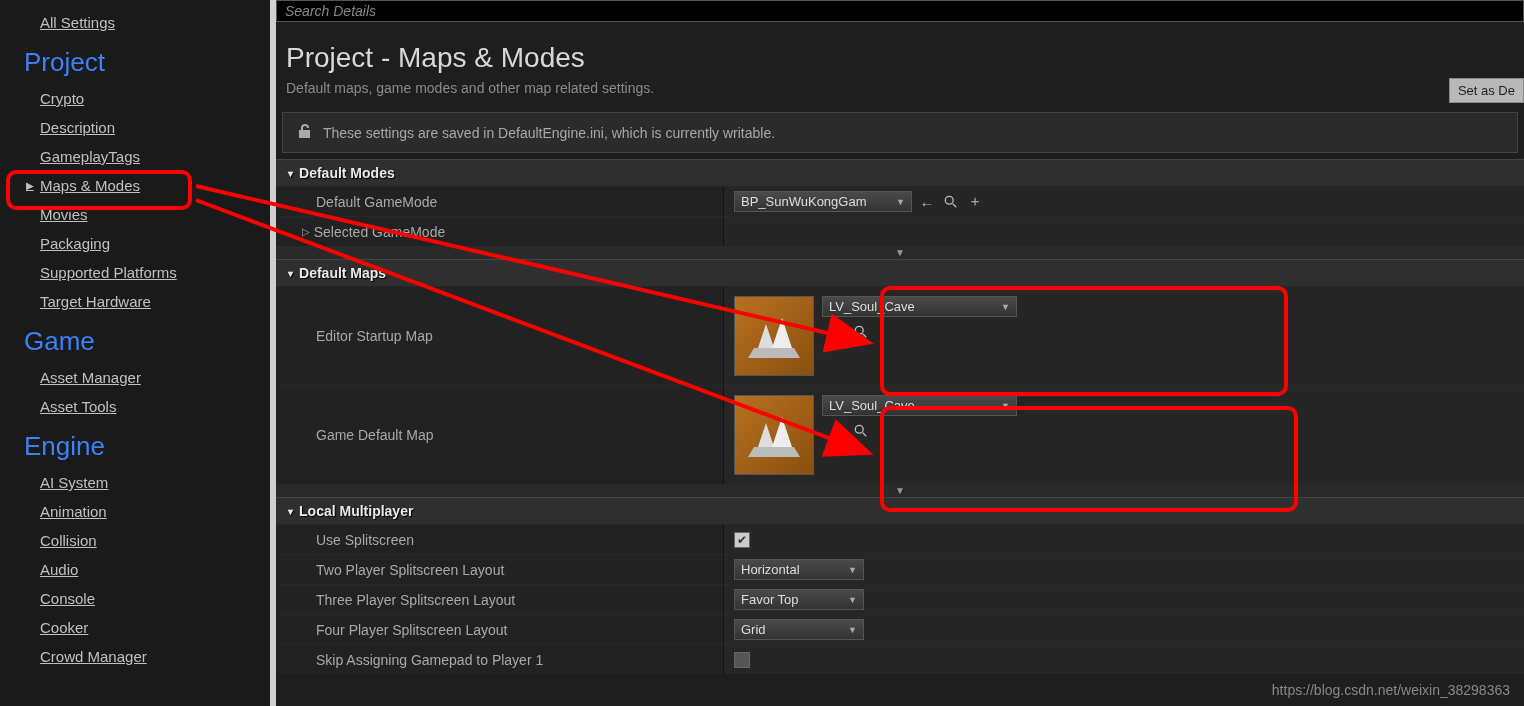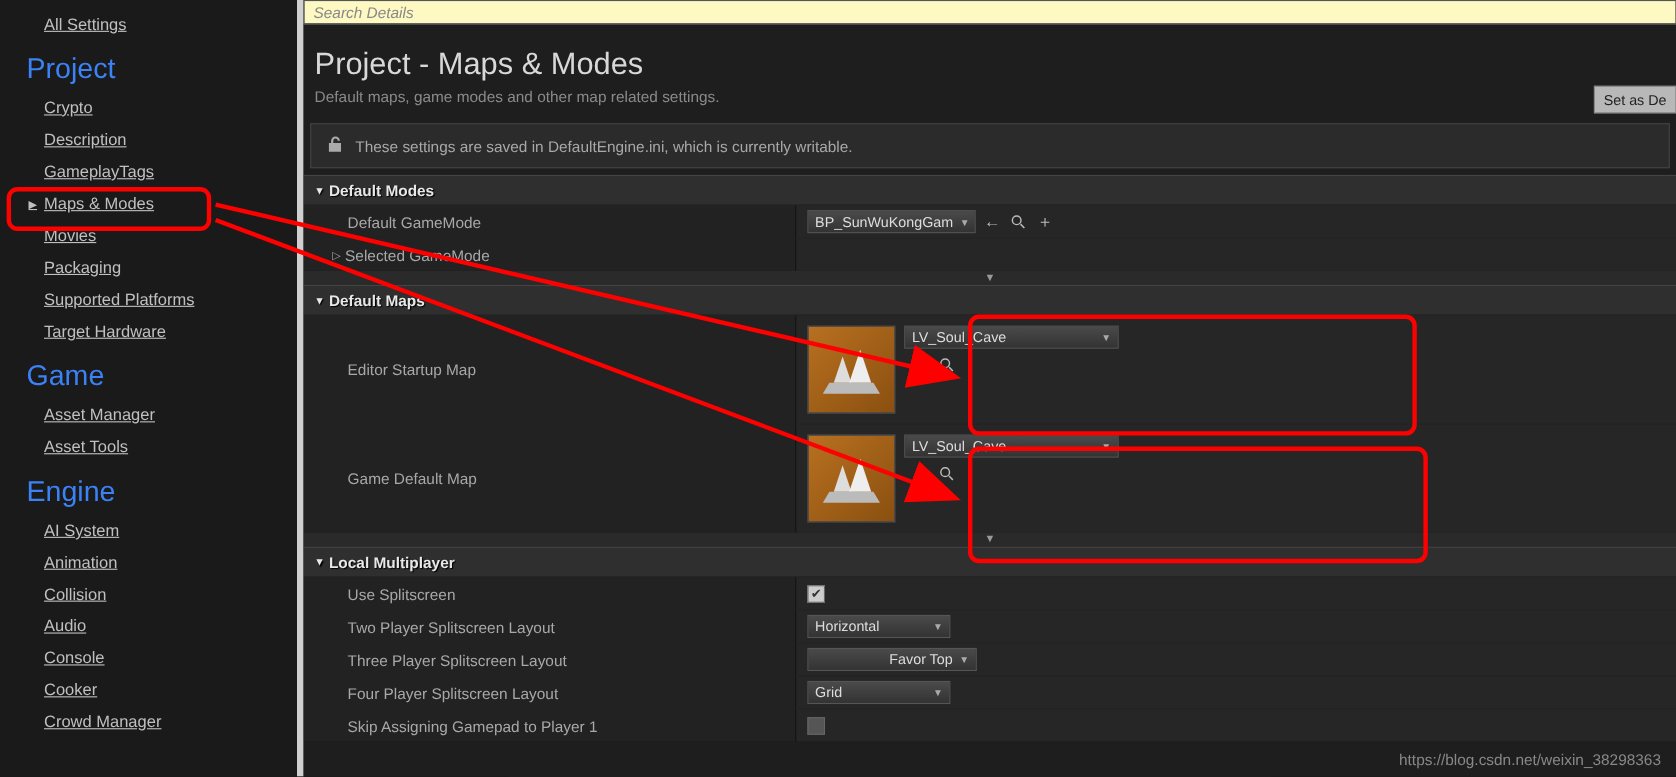--- a/index.html
+++ b/index.html
@@ -5,36 +5,36 @@
 * { margin:0; padding:0; box-sizing:border-box; font-family:"Segoe UI",Tahoma,sans-serif; }
 body { background:#1a1a1a; color:#c0c0c0; width:1524px; height:706px; overflow:hidden; display:flex; position:relative; }
 
 .sidebar { width:276px; background:#1a1a1a; border-right:6px solid #fff; border-right-color:#d0d0d0; padding:8px 0; overflow:auto; flex-shrink:0; }
 .sb-link { color:#c0c0c0; font-size:15px; text-decoration:underline; padding:6px 40px; display:block; cursor:pointer; }
 .sb-head { color:#3b82f6; font-size:26px; font-weight:400; padding:10px 24px 6px; }
 .sb-item { color:#c0c0c0; font-size:15px; text-decoration:underline; padding:6px 40px; display:flex; align-items:center; cursor:pointer; }
 .sb-item .tri { width:12px; display:inline-block; margin-left:-14px; margin-right:2px; font-size:10px; }
 
 .main { flex:1; background:#1e1e1e; display:flex; flex-direction:column; overflow:hidden; }
-.search-bar { background:#fef9c3; border:1px solid #555; padding:2px 8px; color:#888; font-size:14px; margin:0; font-style:italic; }
+.search-bar { background:#000000; border:1px solid #555; padding:2px 8px; color:#888; font-size:14px; margin:0; font-style:italic; }
 .main-body { padding:12px 0 0 0; overflow:hidden; }
 .title { font-size:28px; color:#d8d8d8; font-weight:400; padding:8px 0 6px 10px; }
 .subtitle { font-size:14px; color:#8a8a8a; padding:0 0 10px 10px; }
 .set-default { position:absolute; top:78px; right:0; background:#b8b8b8; color:#222; font-size:13px; padding:4px 8px; border:1px solid #888; }
 .notice { background:#2b2b2b; border:1px solid #444; padding:10px 14px; margin:6px 6px 6px 6px; display:flex; align-items:center; gap:10px; color:#a8a8a8; font-size:14px; }
 
 .cat { background:#2f2f2f; padding:5px 12px; color:#e8e8e8; font-size:14px; font-weight:700; border-top:1px solid #444; display:flex; align-items:center; gap:6px; text-shadow:1px 1px 1px #000; }
 .cat .arr { font-size:10px; }
 .row { display:flex; align-items:center; min-height:30px; border-top:1px solid #272727; }
 .row-label { width:448px; padding:5px 0 5px 40px; color:#a8a8a8; font-size:14px; flex-shrink:0; background:#222; border-right:1px solid #111; align-self:stretch; display:flex; align-items:center; }
 .row-label .arr { font-size:10px; margin-left:-14px; margin-right:4px; }
 .row-val { flex:1; padding:3px 10px; background:#262626; display:flex; align-items:center; gap:6px; align-self:stretch; }
 
 .dropdown { background:linear-gradient(#4a4a4a,#333); border:1px solid #555; color:#ddd; font-size:13px; padding:2px 6px; display:flex; align-items:center; gap:6px; cursor:pointer; }
-.dropdown.small { width:153px; justify-content:space-between; }
+.dropdown.small { width:178px; justify-content:space-between; }
 .dropdown.med { width:195px; justify-content:space-between; }
 .dropdown .dd-arr { font-size:9px; color:#aaa; }
 .ico-btn { width:18px; height:18px; color:#bbb; display:flex; align-items:center; justify-content:center; cursor:pointer; font-size:15px; }
 
 .thumb-row { display:flex; align-items:flex-start; gap:8px; padding:6px 0; }
 .thumb { width:80px; height:80px; background:linear-gradient(135deg,#b87020 0%,#8a5010 100%); border:1px solid #555; display:flex; align-items:center; justify-content:center; flex-shrink:0; }
 .thumb svg { width:64px; height:64px; }
 .thumb-ctrl { display:flex; flex-direction:column; gap:6px; }
 .thumb-icons { display:flex; gap:8px; padding-left:4px; }
 
@@ -205,21 +205,21 @@
       <div class="row-val">
           <div class="dropdown" style="width:130px;justify-content:space-between">
             <span>Horizontal</span>
             <span class="dd-arr">▼</span>
           </div>
         </div>
     </div>
     <div class="row">
       <div class="row-label">Three Player Splitscreen Layout</div>
       <div class="row-val">
-          <div class="dropdown" style="width:154px;justify-content:flex-end">
+          <div class="dropdown" style="width:130px;justify-content:space-between">
             <span>Favor Top</span>
             <span class="dd-arr">▼</span>
           </div>
         </div>
     </div>
     <div class="row">
       <div class="row-label">Four Player Splitscreen Layout</div>
       <div class="row-val">
           <div class="dropdown" style="width:130px;justify-content:space-between">
             <span>Grid</span>

